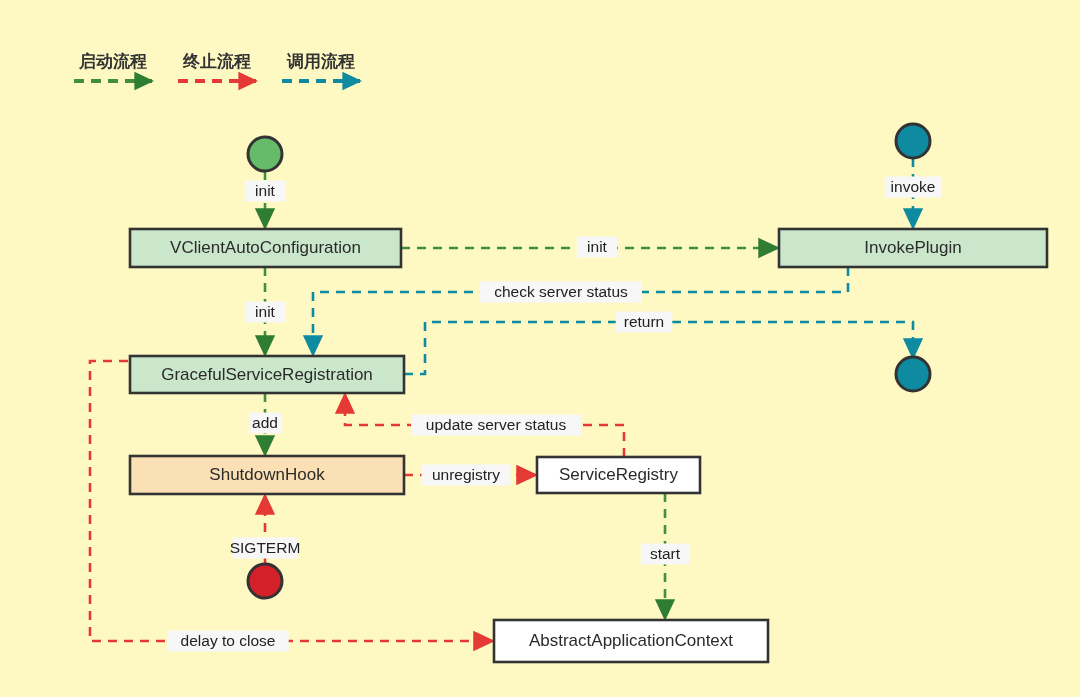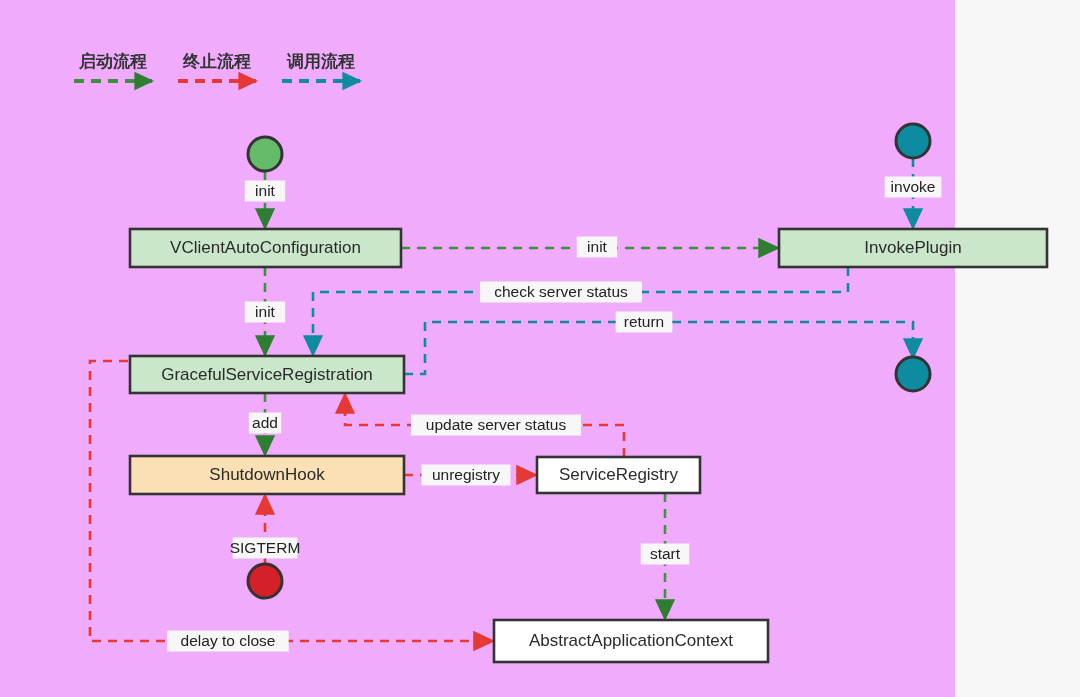--- a/index.html
+++ b/index.html
@@ -8,23 +8,23 @@
     background: #f7f7f7;
   }
   body {
     width: 1080px;
     height: 697px;
     font-family: "Liberation Sans", sans-serif;
     overflow: hidden;
   }
   #diagram-root {
     position: relative;
-    width: 955px;
+    width: 1080px;
     height: 697px;
-    background: #f0abfc;
+    background: #fef9c3;
   }
   svg#flow-svg {
     position: absolute;
     left: 0;
     top: 0;
     width: 1080px;
     height: 697px;
     display: block;
   }
   .node-box-rect {

